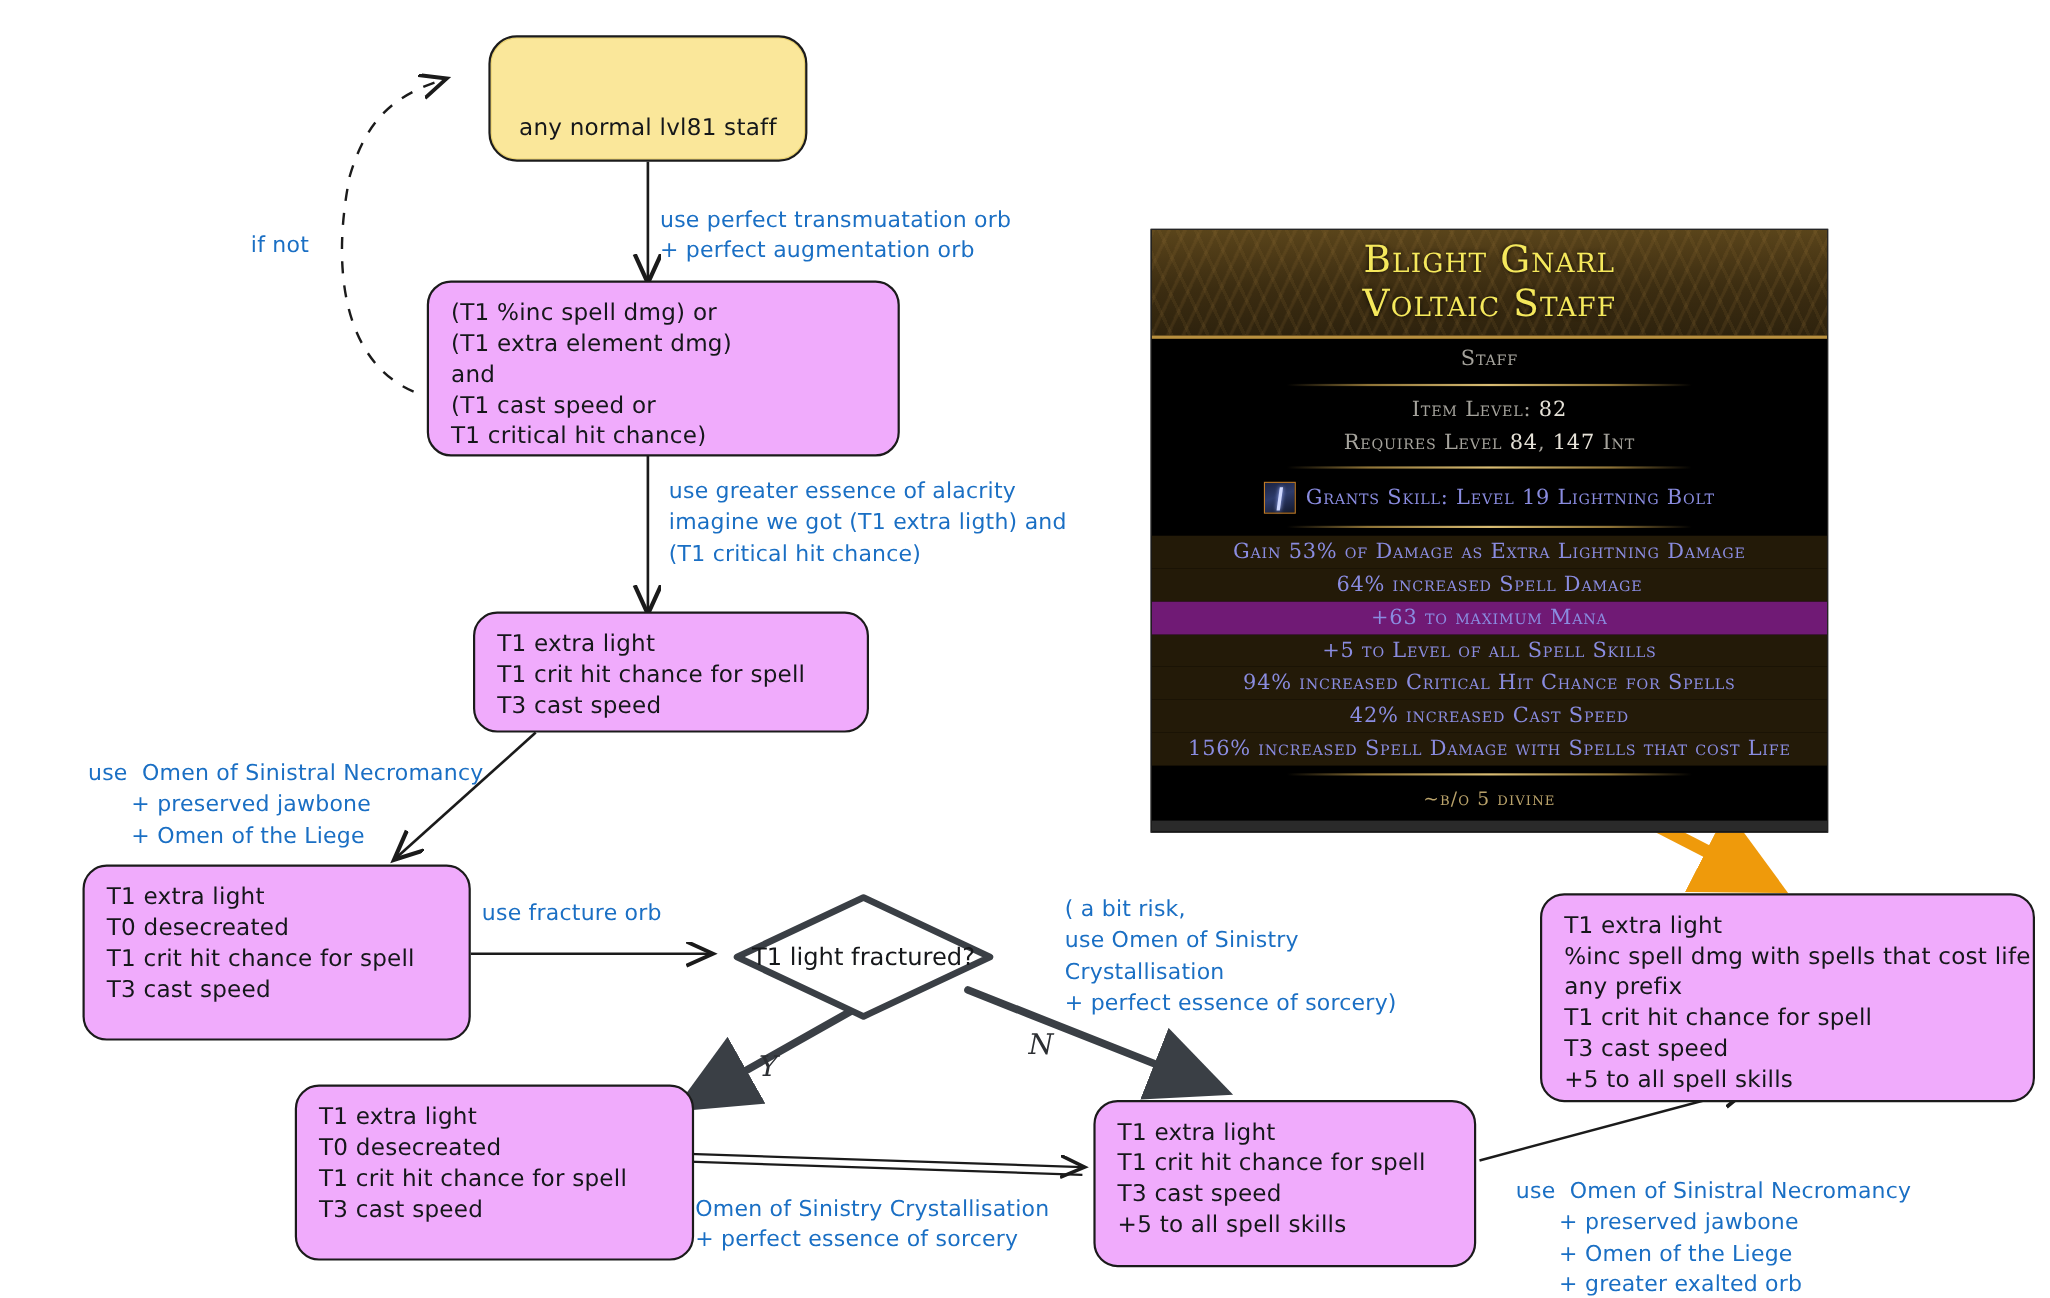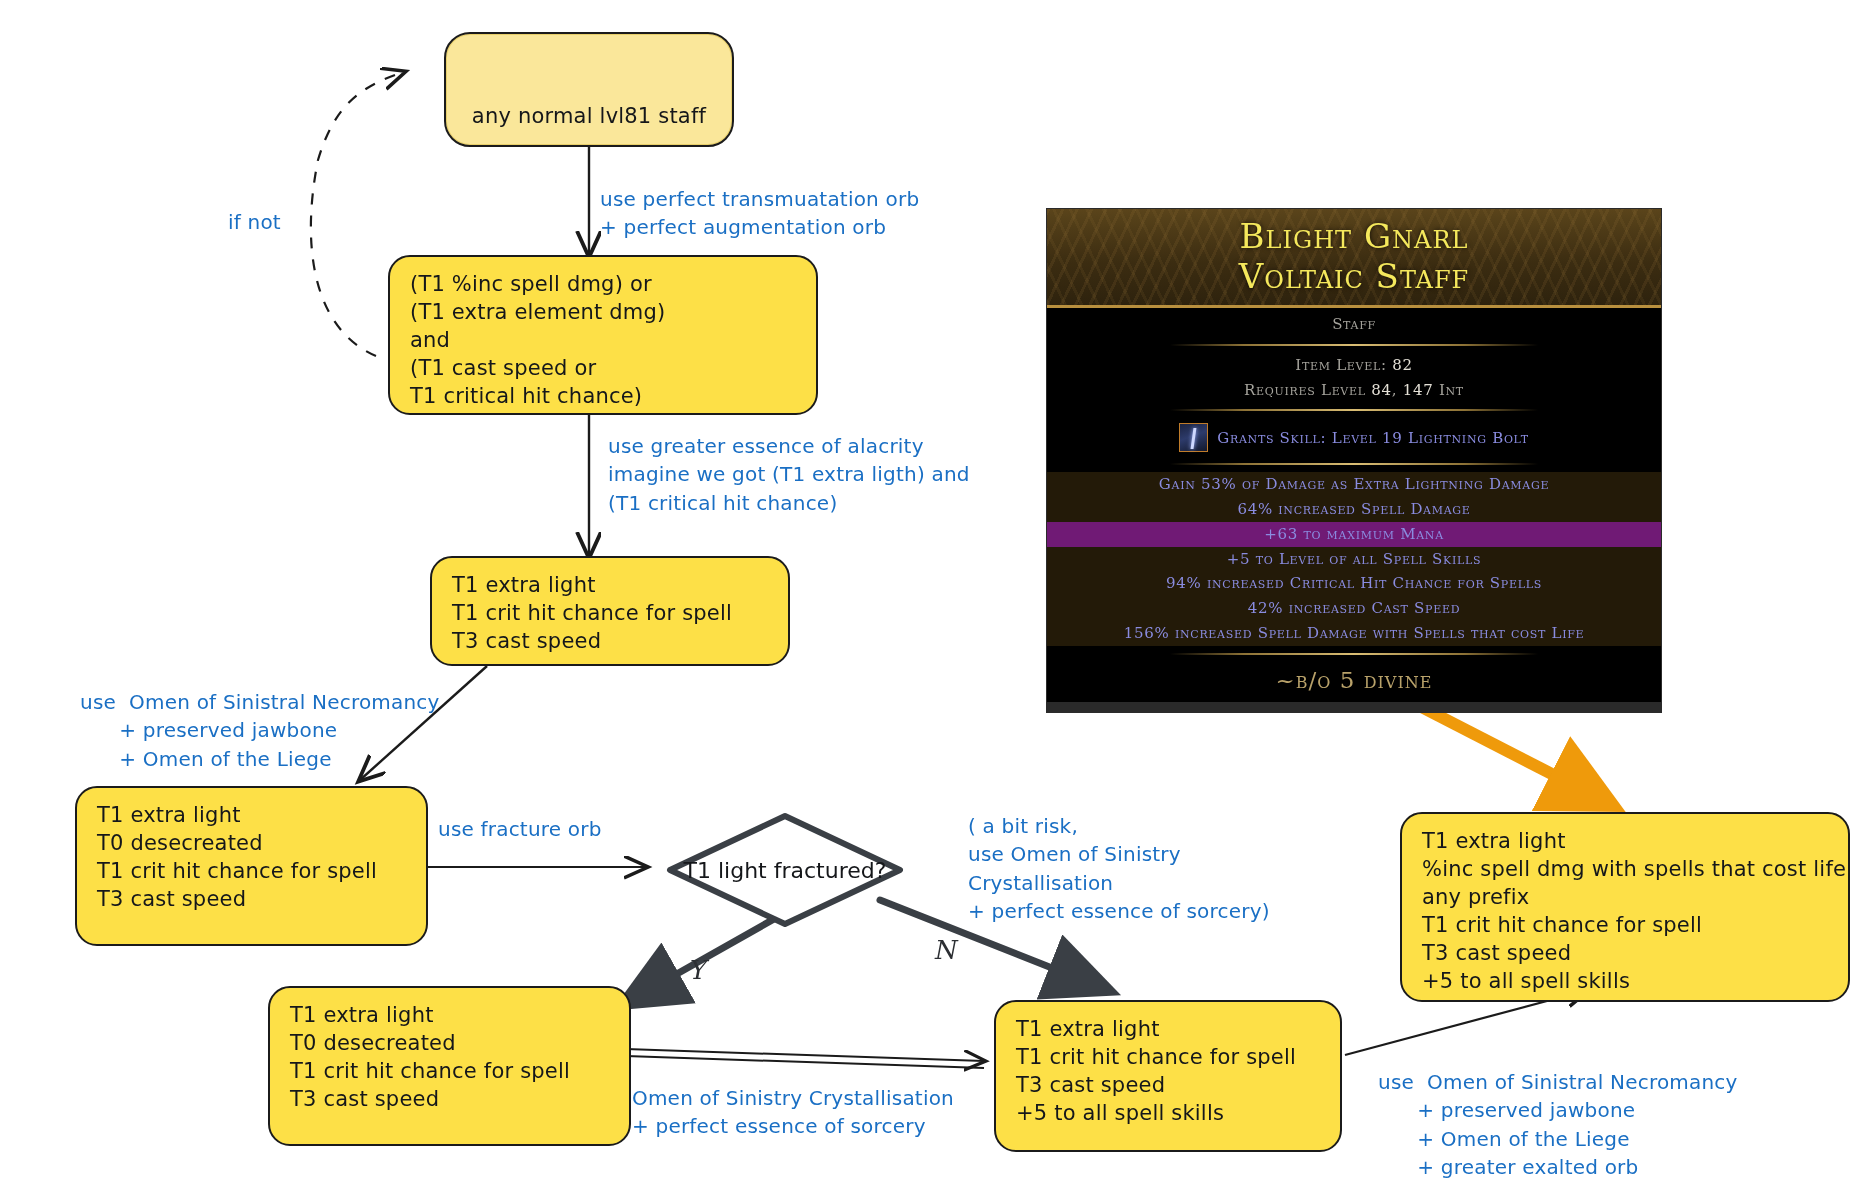--- a/index.html
+++ b/index.html
@@ -23,21 +23,21 @@
     width: 1864px;
     height: 1180px;
     pointer-events: none;
   }
   
   .node {
     position: absolute;
     box-sizing: border-box;
     border: 2.4px solid #1b1b1b;
     border-radius: 22px;
-    background: #fde047;
+    background: #f0abfc;
     padding: 14px 20px;
     font-family: "DejaVu Sans", sans-serif;
     font-size: 21px;
     line-height: 1.33;
     color: #15171a;
     letter-spacing: 0.2px;
   }
   .node .line { white-space: pre; display: block; }
   .node.start {
     background: #fae79a;
@@ -114,21 +114,21 @@
     font-size: 34px;
     font-variant: small-caps;
     letter-spacing: 1px;
     text-shadow: 0 0 5px rgba(0,0,0,0.9);
     line-height: 1.18;
   }
   .tt-body { background: #000000; padding: 4px 0 0 0; }
   .tt-line {
     text-align: center;
     font-variant: small-caps;
-    font-size: 15px;
+    font-size: 19px;
     letter-spacing: 0.7px;
     padding: 3px 8px;
     line-height: 1.25;
   }
   .tt-grey { color: #a5a39c; }
   .tt-white { color: #e6e2d8; }
   .tt-blue { color: #8a8ce0; }
   .tt-mod-dark { background: #701a75; }
   .tt-mod-lit  { background: #231a08; }
   .sepline {
@@ -156,21 +156,21 @@
     position: absolute;
     left: 45%; top: 12%;
     width: 3px; height: 76%;
     background: #cfd8ff;
     box-shadow: 0 0 4px #9fb2ff;
     transform: skewX(-8deg);
   }
   .tt-foot {
     text-align: center;
     font-variant: small-caps;
-    font-size: 23px;
+    font-size: 17px;
     letter-spacing: 1px;
     color: #b9a26a;
     padding: 5px 0 9px 0;
   }
   .tt-bottombar {
     height: 10px;
     background: #2a2a2a;
   }
 </style>
 </head>

